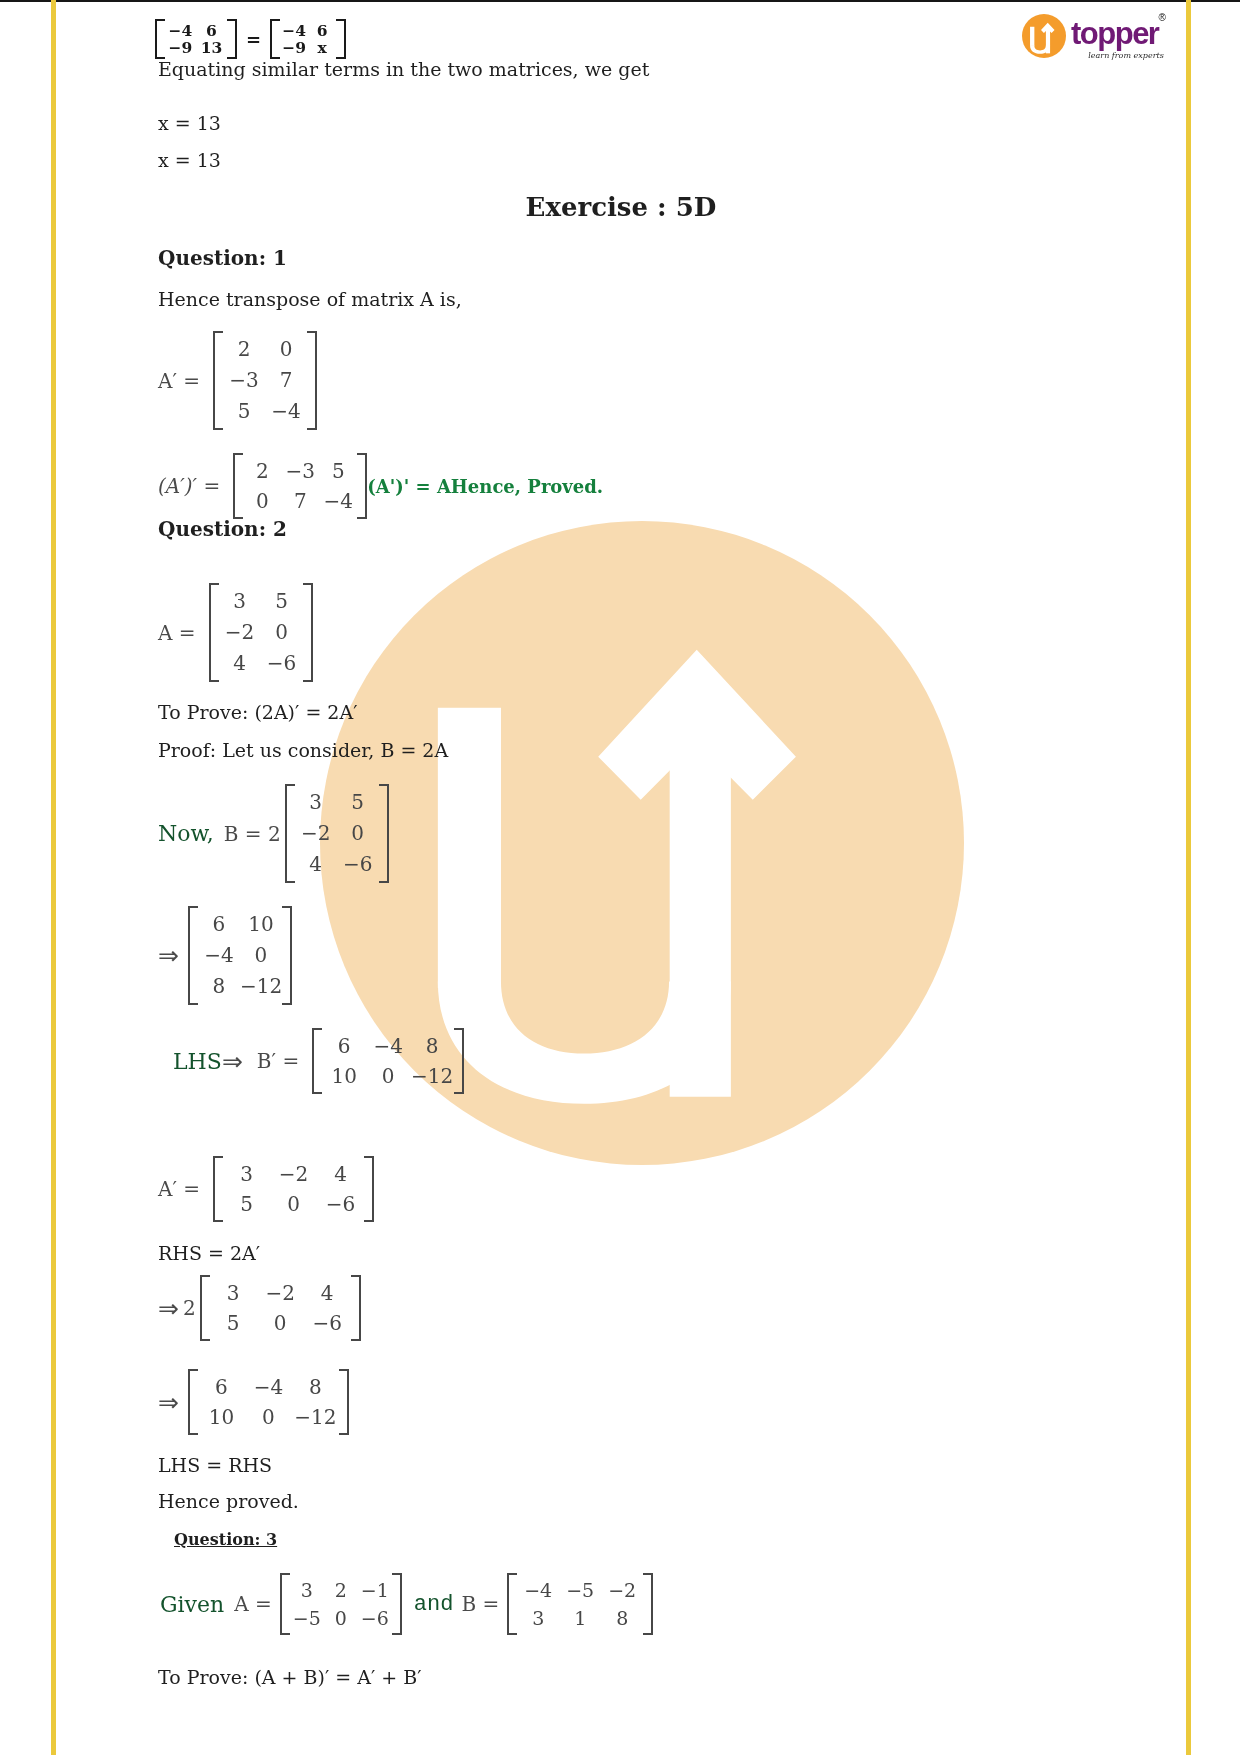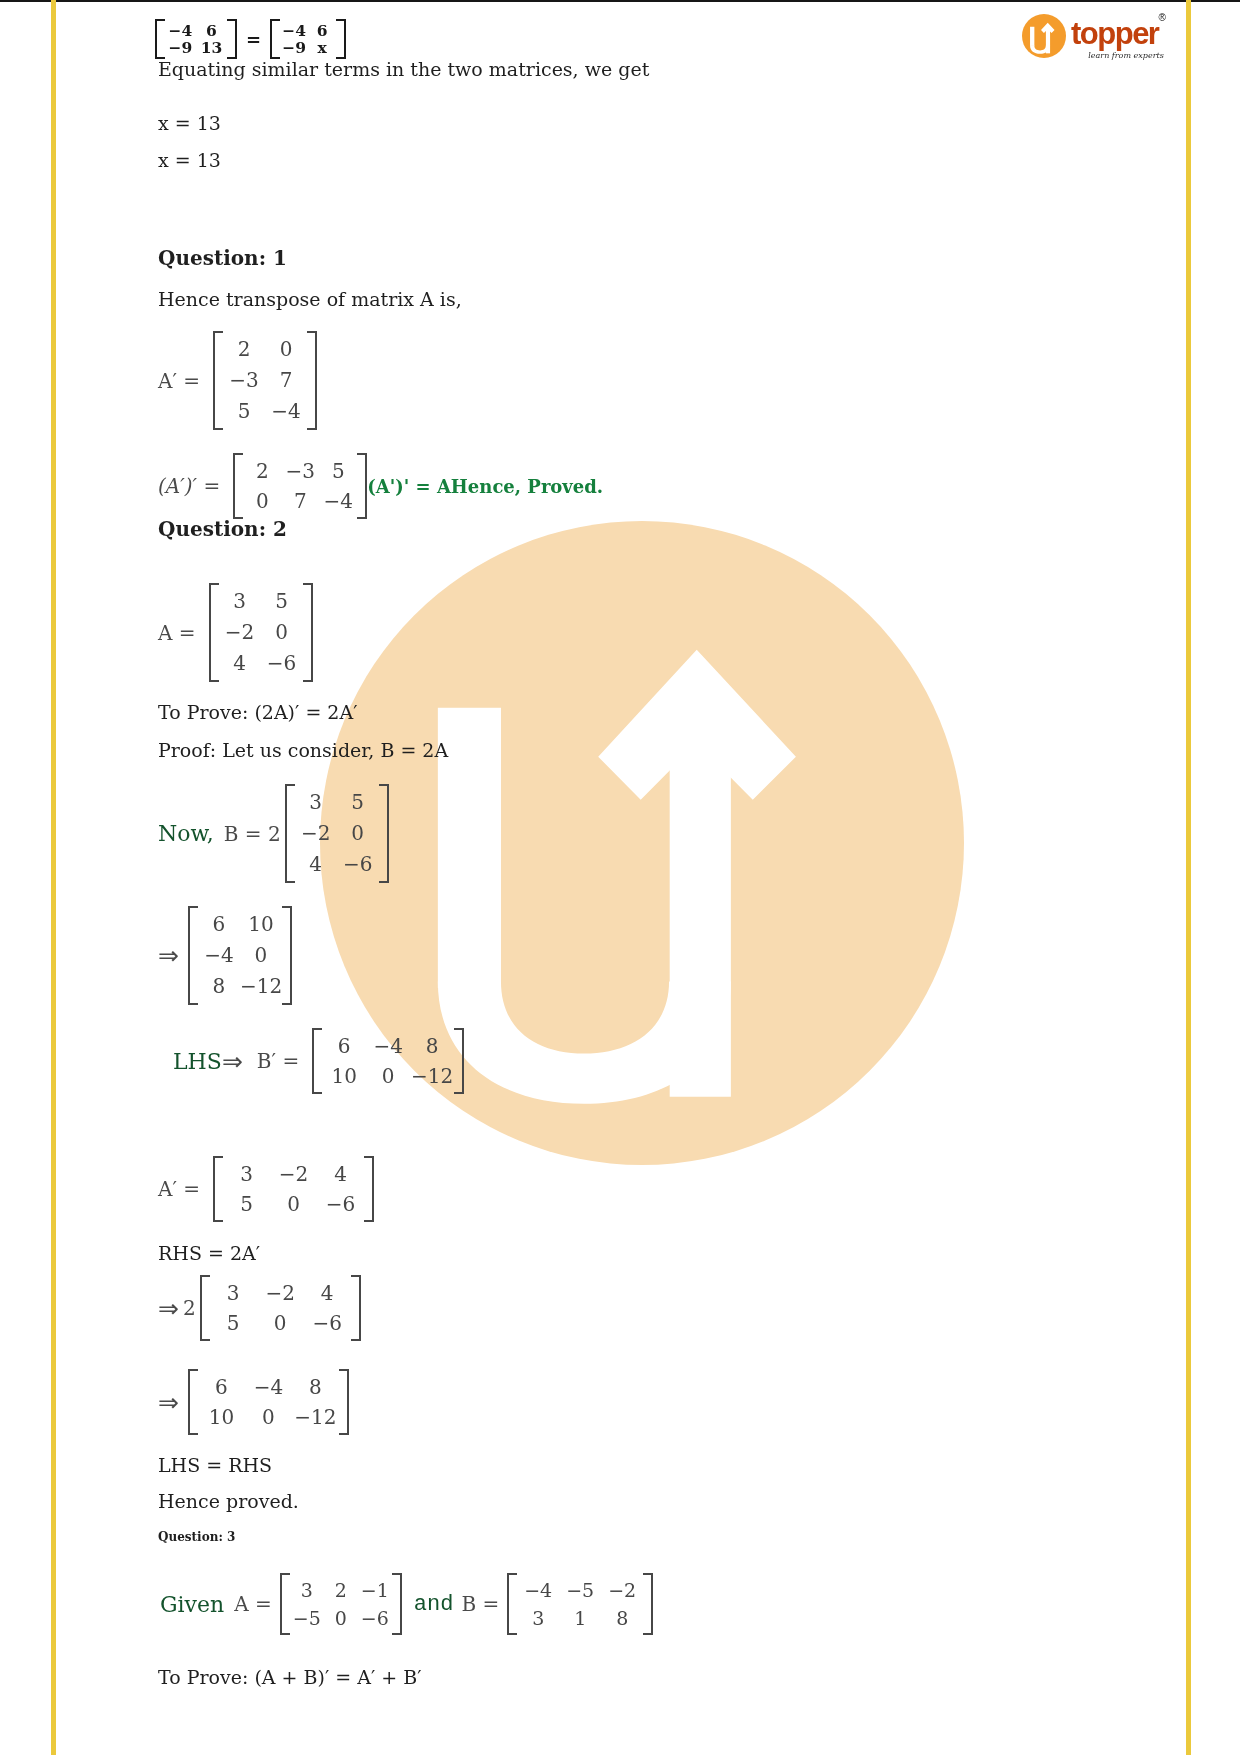--- a/index.html
+++ b/index.html
@@ -16,21 +16,21 @@
   .watermark { position:absolute; left:320px; top:521px; width:644px; height:644px; z-index:0; }
   .watermark .circ { fill:#F8DBB1; }
   .glyph { fill:#ffffff; }
 
   .logo { position:absolute; left:1022px; top:14px; z-index:2; display:flex; align-items:flex-start; }
   .logo-svg { width:44px; height:44px; display:block; }
   .logo-svg .circ { fill:#F49C2C; }
   .logo-right { position:relative; margin-left:5px; }
   .logo-brand {
     font-family:"Liberation Sans","DejaVu Sans",sans-serif; font-weight:700;
-    font-size:31px; letter-spacing:-1.5px; color:#c2410c; line-height:40px; display:inline-block;
+    font-size:31px; letter-spacing:-1.5px; color:#701a75; line-height:40px; display:inline-block;
   }
   .logo-reg { font-family:"Liberation Sans",sans-serif; font-size:10px; color:#141414; vertical-align:top; position:relative; top:-2px; }
   .logo-tagline {
     position:absolute; right:2px; top:37px; font-style:italic; font-size:8px;
     color:#2a2a2a; white-space:nowrap; font-family:"DejaVu Serif",serif;
   }
 
   .content { position:absolute; inset:0; z-index:1; }
 
   .tline { position:absolute; font-size:19px; white-space:nowrap; }
@@ -121,20 +121,21 @@
               <span class="mcell">x</span>
             </span>
           </span>
         </span>
     </div>
 
     <div class="tline" style="top:58px; left:158px;">Equating similar terms in the two matrices, we get</div>
     <div class="tline" style="top:112px; left:158px;">x = 13</div>
     <div class="tline" style="top:149px; left:158px;">x = 13</div>
 
+    <div class="heading" style="top:192px;">Exercise : 5D</div>
 
     <div class="tline bold" style="top:246px; left:158px; font-size:20px;">Question: 1</div>
     <div class="tline" style="top:288px; left:158px;">Hence transpose of matrix A is,</div>
 
     <div class="eqline" style="top:331px; left:158px;">
       <span class="mlabel">A′ =</span>
       <span class="mat">
           <span class="mbody">
             <span class="mrow">
               <span class="mcell">2</span>
@@ -310,21 +311,21 @@
               <span class="mcell">10</span>
               <span class="mcell">0</span>
               <span class="mcell">−12</span>
             </span>
           </span>
         </span>
     </div>
 
     <div class="tline" style="top:1454px; left:158px;">LHS = RHS</div>
     <div class="tline" style="top:1490px; left:158px;">Hence proved.</div>
-    <div class="tline bold" style="top:1530px; left:158px; font-size:12px;">Question: 3</div>
+    <div class="tline bold" style="top:1530px; left:174px; font-size:16px;text-decoration:underline;">Question: 3</div>
 
     <div class="eqline" style="top:1573px; left:160px;">
       <span class="doclabel">Given</span>
       <span class="mlabel" style="margin-right:8px;">A =</span>
       <span class="mat" style="--cw:34px; --rh:28px; --fs:19px;">
           <span class="mbody">
             <span class="mrow">
               <span class="mcell">3</span>
               <span class="mcell">2</span>
               <span class="mcell">−1</span>

